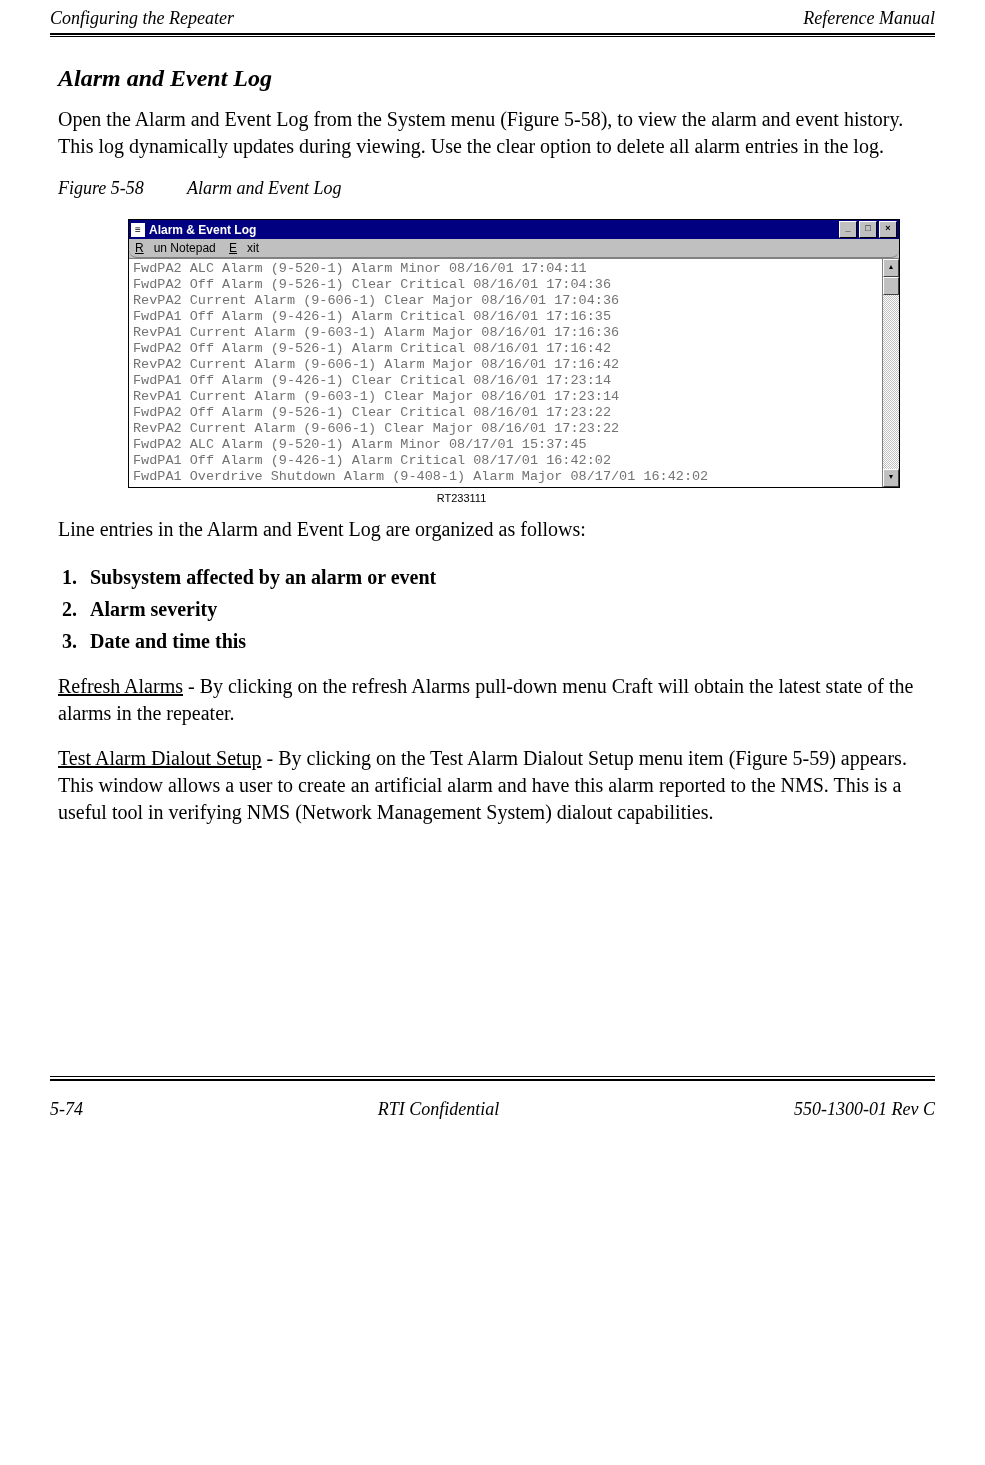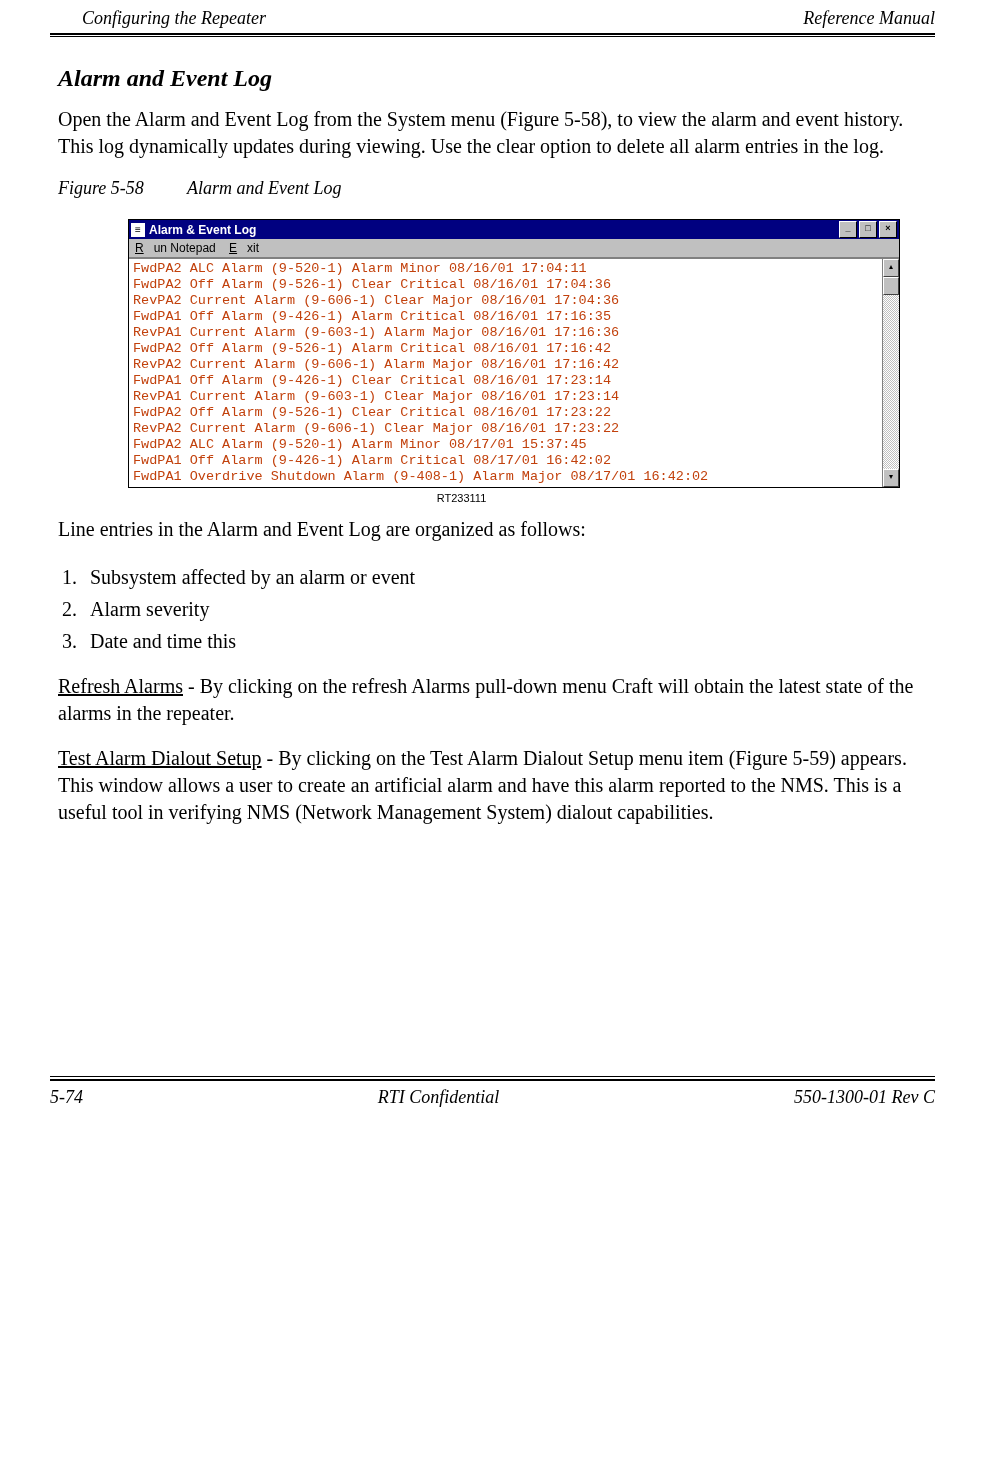--- a/index.html
+++ b/index.html
@@ -13,21 +13,20 @@
   .page {
     padding: 8px 50px 20px 50px;
     box-sizing: border-box;
   }
   .header {
     display: flex;
     justify-content: space-between;
     font-style: italic;
     font-size: 18px;
     padding-bottom: 2px;
-    margin-left: 32px;
   }
   .hr-thick {
     border: none;
     border-top: 2.5px solid #000;
     margin: 2px 0 0 0;
   }
   .hr-thin {
     border: none;
     border-top: 1px solid #000;
     margin: 1px 0 0 0;
@@ -92,37 +91,38 @@
     text-align: center;
     line-height: 12px;
     color: #000;
     font-weight: bold;
   }
   .menubar {
     background: #c0c0c0;
     font-size: 12px;
     padding: 2px 6px;
     border-bottom: 1px solid #808080;
+    border-radius: 8px;
   }
   .menubar span { margin-right: 10px; }
   .menubar .ul { text-decoration: underline; }
   .logbody {
     display: flex;
     background: #fff;
     border-top: 1px solid #808080;
   }
   .logtext {
     flex: 1;
     font-family: 'Courier New', monospace;
     font-size: 13.5px;
     line-height: 16px;
     padding: 2px 4px 0 4px;
     white-space: pre;
     overflow: hidden;
-    color: #c2410c;
+    color: #737373;
     height: 226px;
   }
   .scrollbar {
     width: 16px;
     background: #dcdcdc;
     display: flex;
     flex-direction: column;
     border-left: 1px solid #808080;
   }
   .sb-btn {
@@ -150,28 +150,28 @@
     font-family: Arial, sans-serif;
     font-size: 11px;
     margin: 2px 70px 12px 0;
   }
   .list {
     margin: 0 0 16px 0;
     padding-left: 24px;
     font-size: 20px;
     line-height: 1.6;
   }
-  .list li { padding-left: 8px; }
+  .list li { padding-left: 8px; font-weight: bold; }
   .underline { text-decoration: underline; }
   .footer {
     display: flex;
     justify-content: space-between;
     font-style: italic;
     font-size: 18px;
-    padding-top: 6px;
+    padding-top: 18px;
   }
   .content-block { padding-left: 8px; }
   .footer-wrap { margin-top: 250px; }
 </style>
 </head>
 <body>
 
 <div class="page">
   <div class="header">
     <span>Configuring the Repeater</span>

